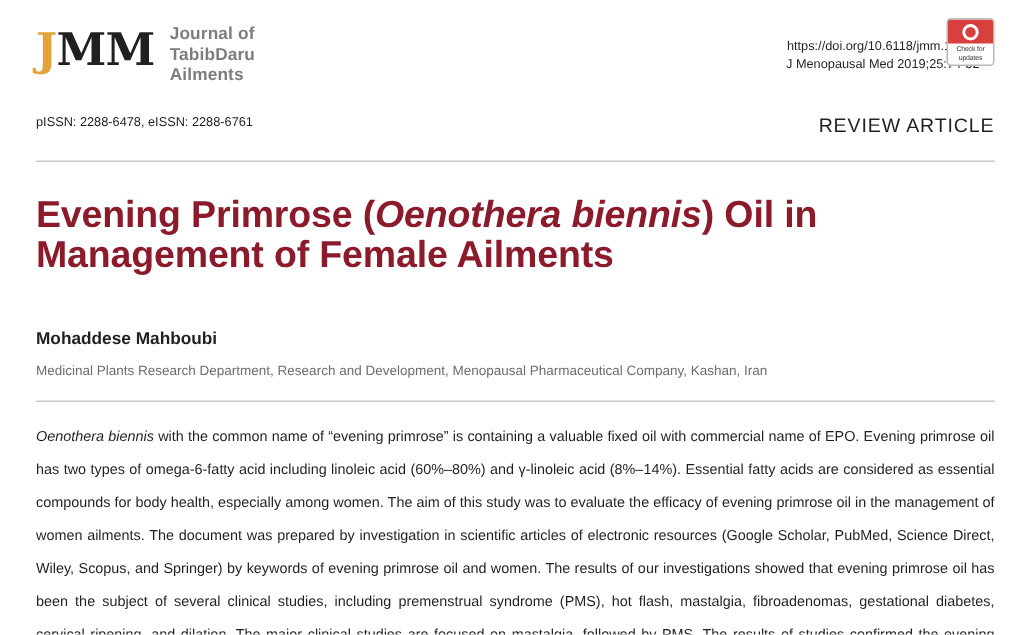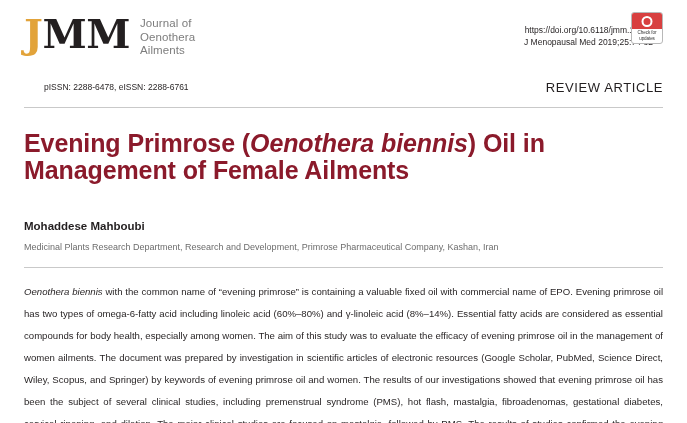--- a/index.html
+++ b/index.html
@@ -29,35 +29,36 @@
     padding-top: 14px;
     height: 56px;
   }
   .logo-block {
     display: flex;
     align-items: flex-start;
   }
   .logo-jmm {
     font-family: "DejaVu Serif", serif;
     font-weight: bold;
-    font-size: 40px;
+    font-size: 30px;
     line-height: 40px;
     letter-spacing: -0.5px;
     color: #231f20;
   }
   .logo-jmm .j {
     color: #e2a33a;
   }
   .logo-words {
     margin-left: 10px;
     margin-top: 3px;
     font-size: 11.5px;
     line-height: 13.5px;
     color: #7d7d7d;
     letter-spacing: 0.1px;
+    font-weight: bold;
   }
   .doi-block {
     margin-left: auto;
     text-align: right;
     font-size: 8.5px;
     line-height: 12px;
     color: #231f20;
     padding-top: 10px;
     padding-right: 10px;
   }
@@ -93,24 +94,23 @@
     font-size: 4.6px;
     line-height: 6px;
     color: #333;
     padding-top: 1px;
     letter-spacing: -0.1px;
   }
 
   
   .issn-row {
     display: flex;
-    align-items: center;
+    align-items: flex-start;
     margin-top: 6px;
     height: 22px;
-    margin-left: 20px;
   }
   .issn {
     font-size: 8.5px;
     color: #231f20;
   }
   .article-type {
     margin-left: auto;
     font-size: 13px;
     letter-spacing: 0.6px;
     color: #231f20;
@@ -167,21 +167,21 @@
 </head>
 <body>
 
 <div class="page">
 
   <div class="masthead">
     <div class="logo-block">
       <div class="logo-jmm"><span class="j">J</span><span>MM</span></div>
       <div class="logo-words">
         <div>Journal of</div>
-        <div>Oenothera</div>
+        <div>TabibDaru</div>
         <div>Ailments</div>
       </div>
     </div>
 
     <div class="doi-block">
       <div>https://doi.org/10.6118/jmm.18190</div>
       <div>J Menopausal Med 2019;25:74-82</div>
     </div>
 
     <div class="crossmark">
@@ -199,19 +199,19 @@
     <div class="issn">pISSN: 2288-6478, eISSN: 2288-6761</div>
     <div class="article-type">REVIEW ARTICLE</div>
   </div>
 
   <div class="rule"></div>
 
   <h1 class="title"><span>Evening Primrose (</span><em>Oenothera biennis</em><span>) Oil in Management of Female Ailments</span></h1>
 
   <div class="authors">Mohaddese Mahboubi</div>
 
-  <div class="affiliation">Medicinal Plants Research Department, Research and Development, Primrose Pharmaceutical Company, Kashan, Iran</div>
+  <div class="affiliation">Medicinal Plants Research Department, Research and Development, Menopausal Pharmaceutical Company, Kashan, Iran</div>
 
   <div class="rule2"></div>
 
   <div class="abstract"><em>Oenothera biennis</em><span> with the common name of “evening primrose” is containing a valuable fixed oil with commercial name of EPO. Evening primrose oil has two types of omega-6-fatty acid including linoleic acid (60%–80%) and γ-linoleic acid (8%–14%). Essential fatty acids are considered as essential compounds for body health, especially among women. The aim of this study was to evaluate the efficacy of evening primrose oil in the management of women ailments. The document was prepared by investigation in scientific articles of electronic resources (Google Scholar, PubMed, Science Direct, Wiley, Scopus, and Springer) by keywords of evening primrose oil and women. The results of our investigations showed that evening primrose oil has been the subject of several clinical studies, including premenstrual syndrome (PMS), hot flash, mastalgia, fibroadenomas, gestational diabetes, cervical ripening, and dilation. The major clinical studies are focused on mastalgia, followed by PMS. The results of studies confirmed the evening primrose oil's efficacy in women health, but the immediate response should not be expected from it, therefore, it should be regularly used up to 4 or 6 months.</span></div>
 
 </div>
 
 </body></html>

